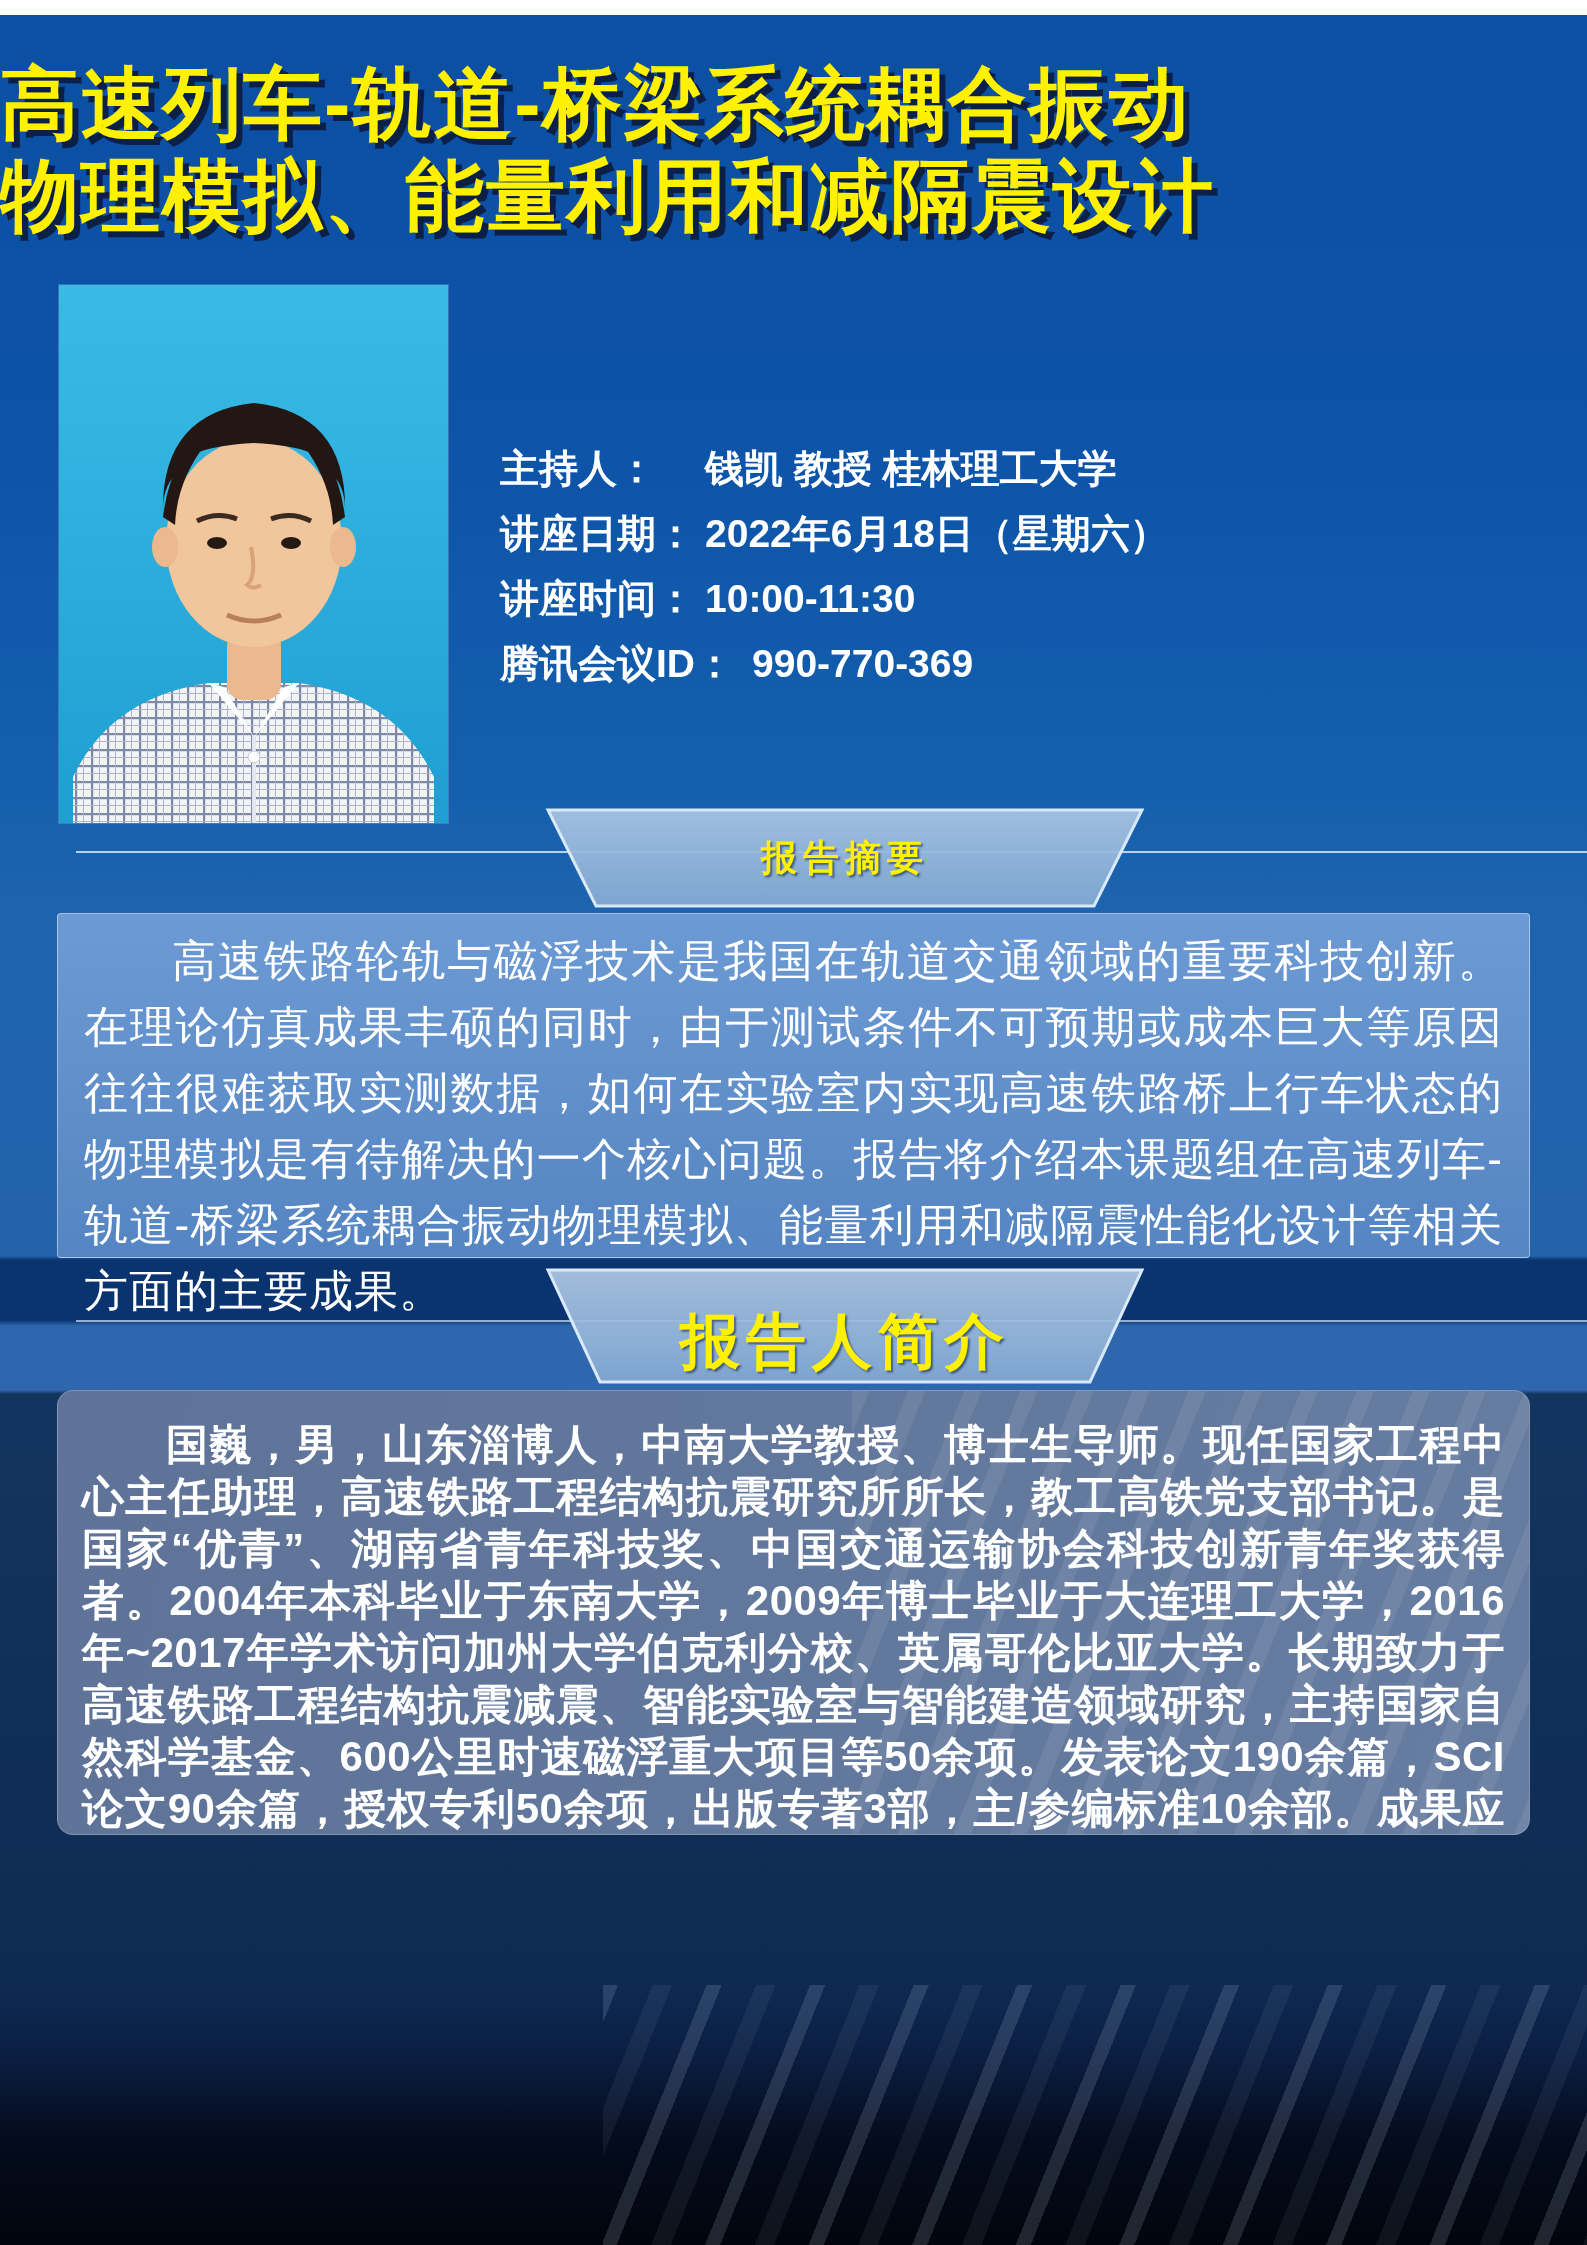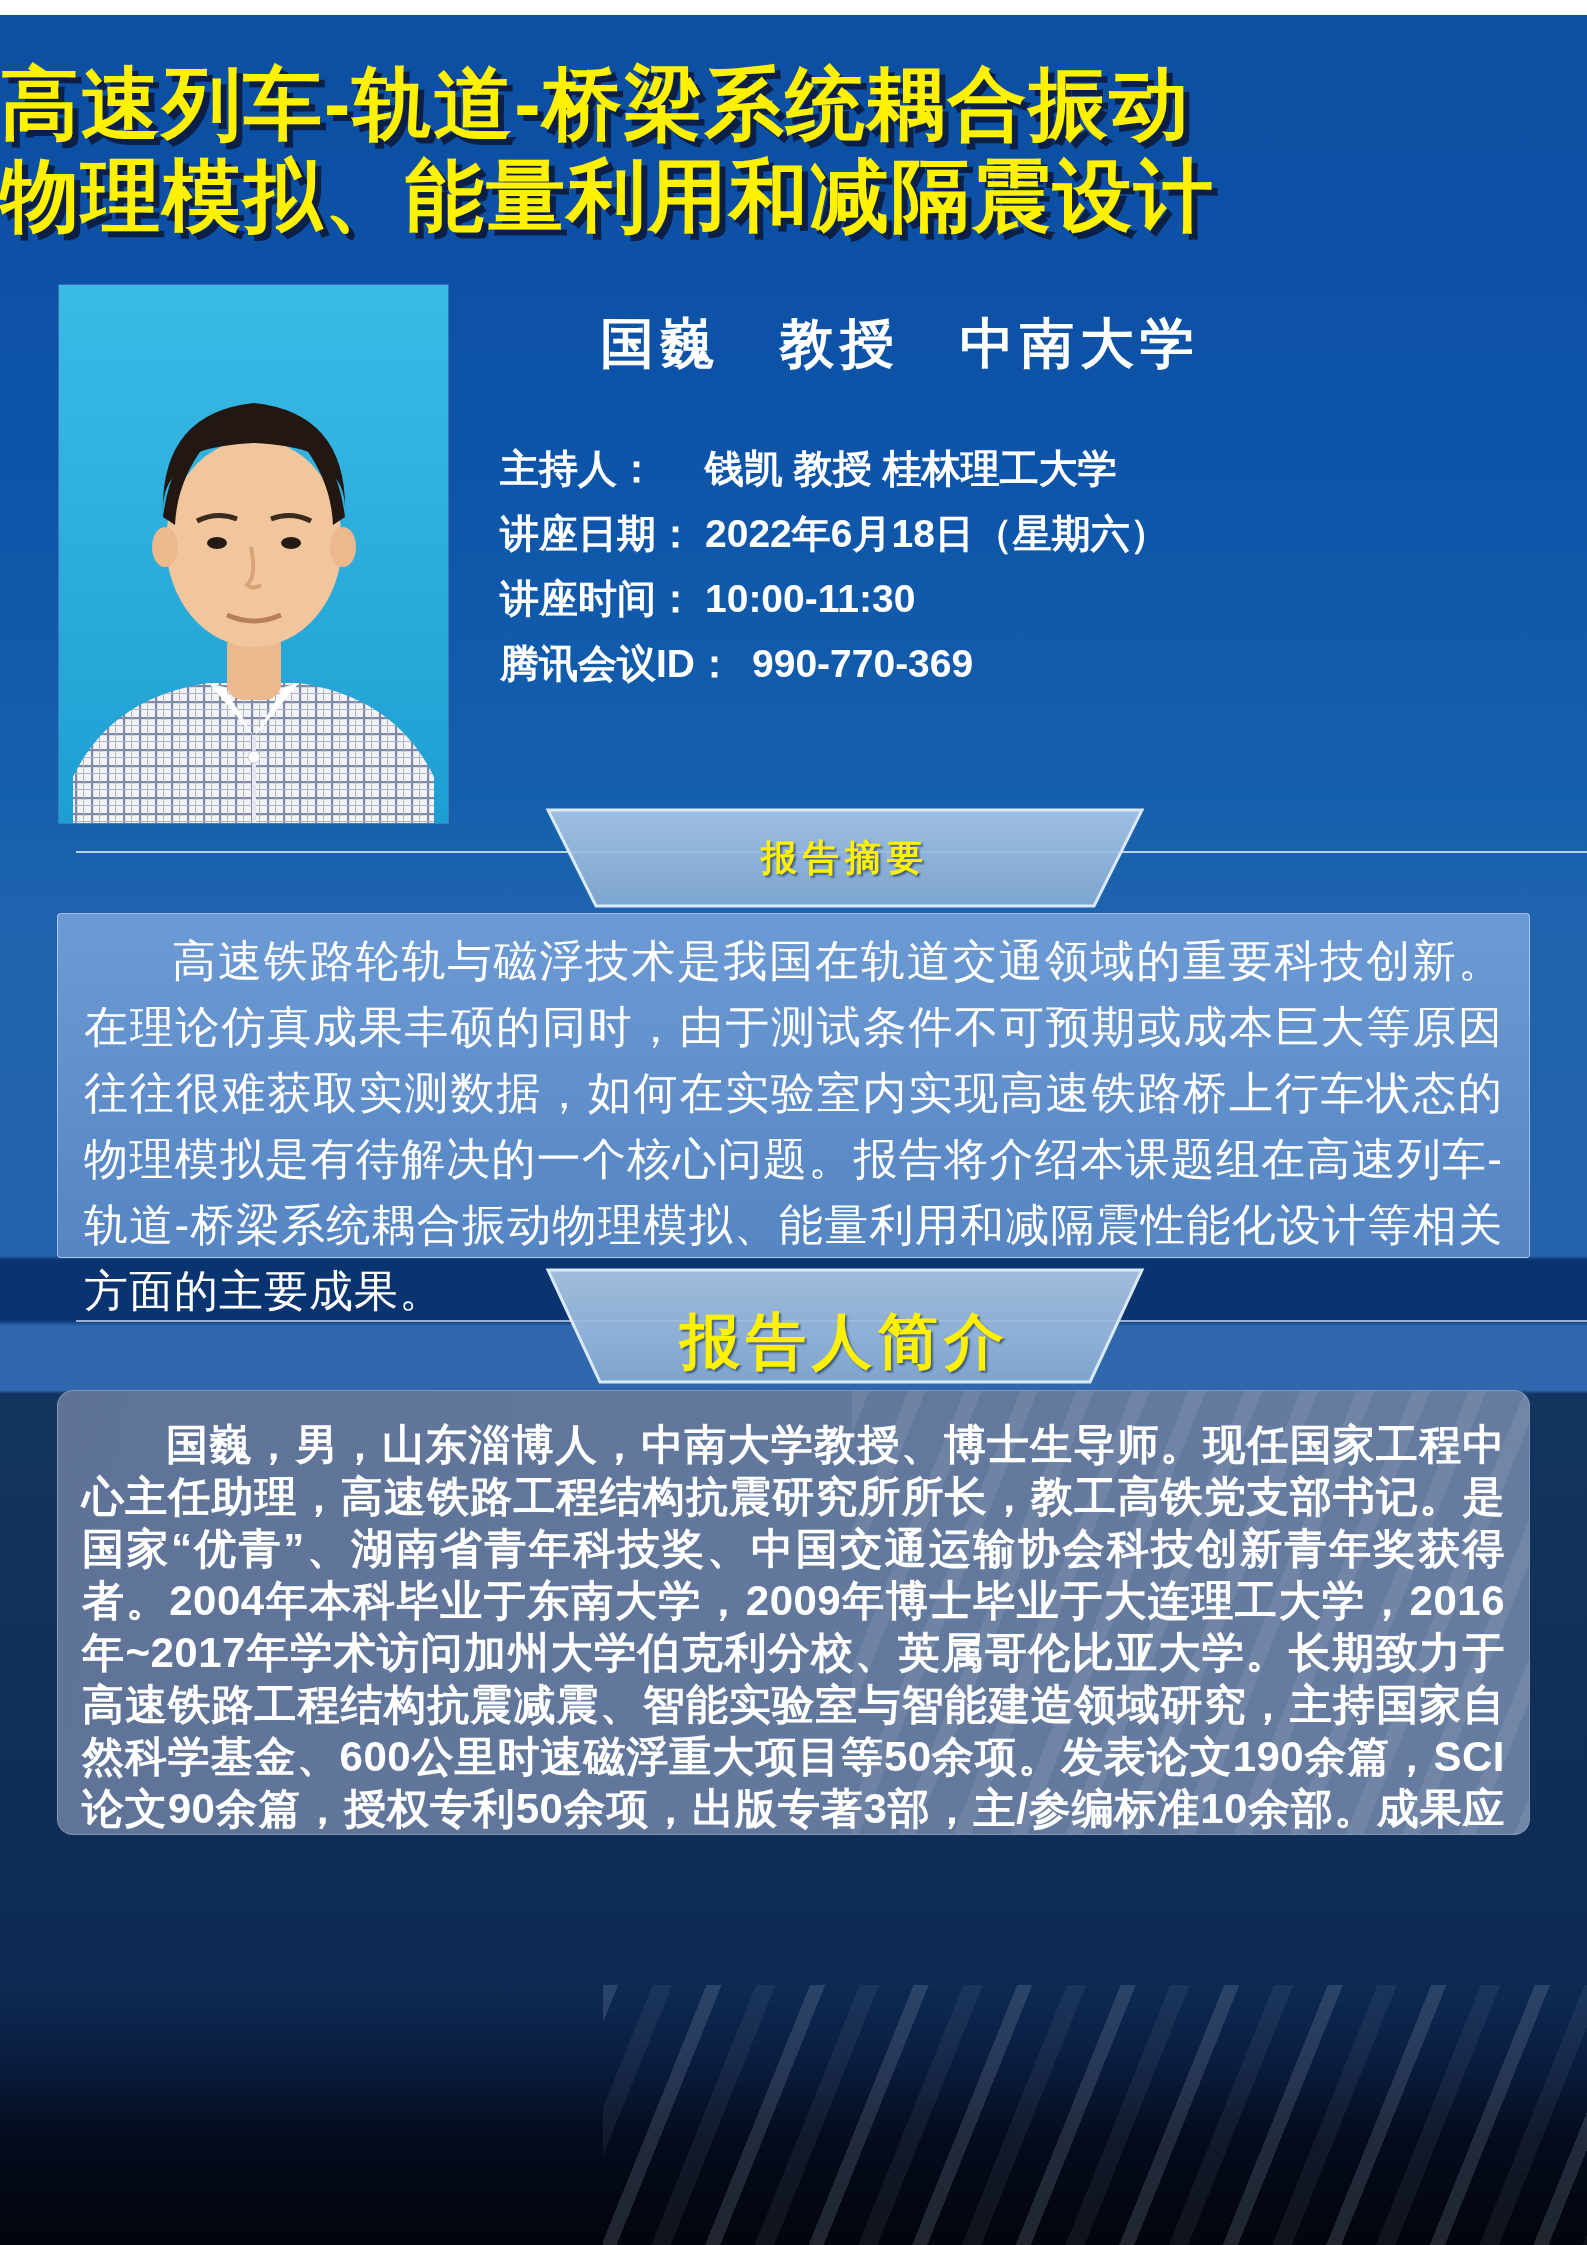--- a/index.html
+++ b/index.html
@@ -99,21 +99,20 @@
       <path d="M286,232 Q278,168 244,160 Q272,196 274,240 Z" fill="#221713"></path>
       <path d="M138,236 Q158,226 178,234" stroke="#3a2a20" stroke-width="5" fill="none"></path>
       <path d="M212,234 Q232,226 252,236" stroke="#3a2a20" stroke-width="5" fill="none"></path>
       <ellipse cx="158" cy="258" rx="10" ry="6" fill="#241a14"></ellipse>
       <ellipse cx="232" cy="258" rx="10" ry="6" fill="#241a14"></ellipse>
       <path d="M192,262 Q198,292 188,300 Q194,305 202,300" stroke="#d9a377" stroke-width="4" fill="none"></path>
       <path d="M168,330 Q195,342 222,330" stroke="#b97f5c" stroke-width="5" fill="none"></path>
     </svg>
   </div>
 
-  <div class="speaker" data-interactable="false">国巍　教授　中南大学</div>
 
   <div class="details" data-interactable="false">
     <div class="row" data-interactable="false">
       <span class="lbl" data-interactable="false">主持人：</span><span data-interactable="false">钱凯 教授 桂林理工大学</span>
     </div>
     <div class="row" data-interactable="false">
       <span class="lbl" data-interactable="false">讲座日期：</span><span data-interactable="false">2022年6月18日（星期六）</span>
     </div>
     <div class="row" data-interactable="false">
       <span class="lbl" data-interactable="false">讲座时间：</span><span data-interactable="false">10:00-11:30</span>

